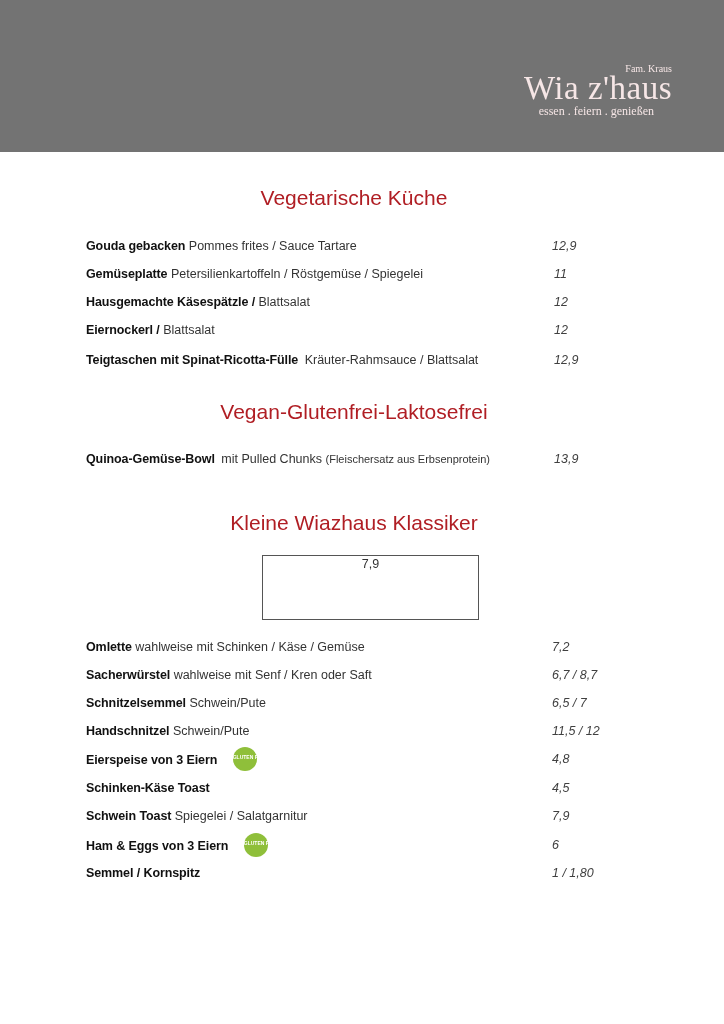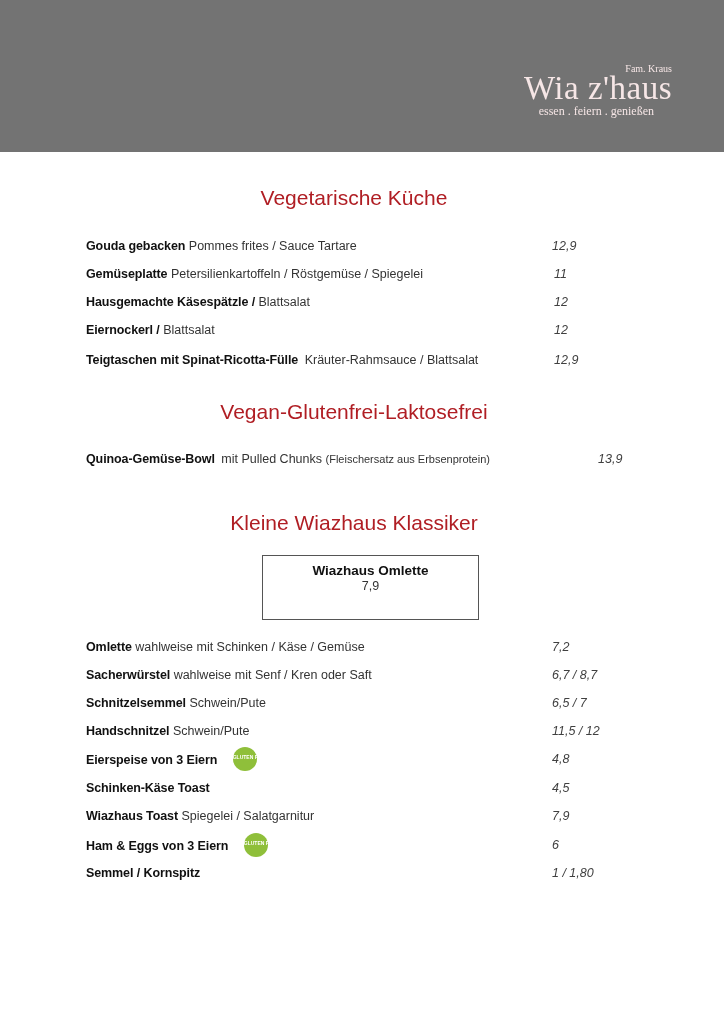--- a/index.html
+++ b/index.html
@@ -70,27 +70,26 @@
   <span class="desc" style="margin-left:3px;">Kräuter-Rahmsauce / Blattsalat</span>
   <span class="price" style="left:468px;">12,9</span>
 </div>
 
 <div class="section-title" style="top:400px;">Vegan-Glutenfrei-Laktosefrei</div>
 
 <div class="row" style="top:449px;">
   <span class="name">Quinoa-Gemüse-Bowl</span>
   <span class="desc" style="margin-left:3px;">mit Pulled Chunks</span>
   <span class="desc small">(Fleischersatz aus Erbsenprotein)</span>
-  <span class="price" style="left:468px;margin-left:44px;">13,9</span>
+  <span class="price" style="left:468px;">13,9</span>
 </div>
 
 <div class="section-title" style="top:511px;">Kleine Wiazhaus Klassiker</div>
 
 <div class="feature-box">
-  <div class="ft">Wiazhaus Omlette</div>
   <div class="fp">7,9</div>
 </div>
 
 <div class="row" style="top:637px;">
   <span class="name">Omlette</span>
   <span class="desc">wahlweise mit Schinken / Käse / Gemüse</span>
   <span class="price" style="left:466px;">7,2</span>
 </div>
 <div class="row" style="top:665px;">
   <span class="name">Sacherwürstel</span>
@@ -110,21 +109,21 @@
 <div class="row" style="top:749px;">
   <span class="name">Eierspeise von 3 Eiern</span>
   <span class="badge"><span>GLUTEN FREI</span></span>
   <span class="price" style="left:466px;">4,8</span>
 </div>
 <div class="row" style="top:778px;">
   <span class="name">Schinken-Käse Toast</span>
   <span class="price" style="left:466px;">4,5</span>
 </div>
 <div class="row" style="top:806px;">
-  <span class="name">Wiazhaus Toast</span>
+  <span class="name">Schwein Toast</span>
   <span class="desc">Spiegelei / Salatgarnitur</span>
   <span class="price" style="left:466px;">7,9</span>
 </div>
 <div class="row" style="top:835px;">
   <span class="name">Ham &amp; Eggs von 3 Eiern</span>
   <span class="badge"><span>GLUTEN FREI</span></span>
   <span class="price" style="left:466px;">6</span>
 </div>
 <div class="row" style="top:863px;">
   <span class="name">Semmel / Kornspitz</span>

